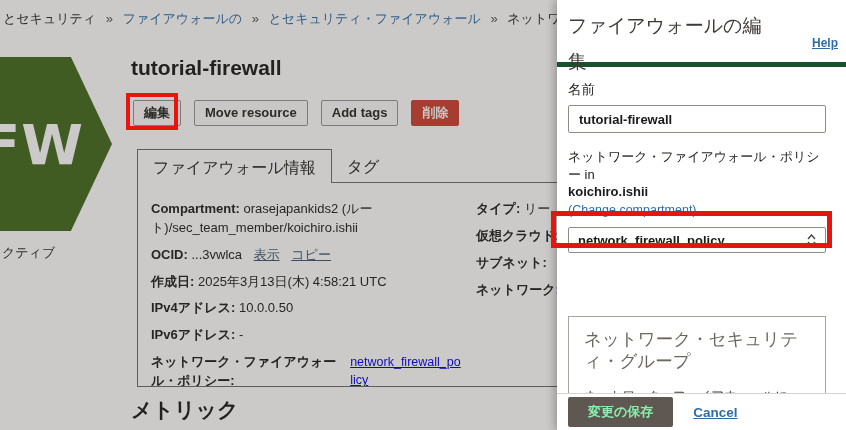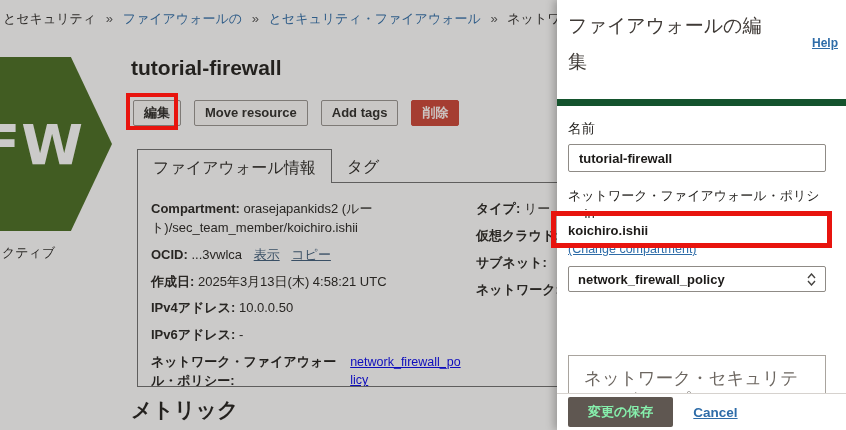--- a/index.html
+++ b/index.html
@@ -63,21 +63,21 @@
   .dim-overlay {
     position:absolute; left:0; top:0; width:557px; height:430px;
     background:rgba(54,50,48,0.26); z-index:15;
   }
 
   
   .side-panel {
     position:absolute; left:557px; top:0; width:289px; height:430px;
     background:#ffffff; z-index:20; box-shadow:-3px 0 8px rgba(0,0,0,0.25);
   }
-  .panel-header { position:relative; height:106px; border-bottom:7px solid #14532d; padding:8px 12px 0 11px; }
+  .panel-header { position:relative; height:67px; border-bottom:5px solid #14532d; padding:8px 12px 0 11px; }
   .panel-title { font-size:19px; line-height:36px; color:#3f3a36; width:210px; }
   .help-link { position:absolute; right:8px; top:36px; font-size:12px; font-weight:700; color:#2e6ca8; text-decoration:underline; }
   .panel-body { position:relative; padding:14px 20px 0 11px; height:300px; }
   .form-label { font-size:13.5px; color:#24221f; }
   .text-input {
     margin-top:6px; width:100%; height:28px; border:1px solid #8f8b86; border-radius:2px;
     font-size:13px; font-weight:600; padding:0 10px; color:#1c1a18;
     font-family:"Liberation Sans","DejaVu Sans",sans-serif; background:#fff;
   }
   .policy-label { margin-top:15px; font-size:13px; line-height:1.4; color:#24221f; }

